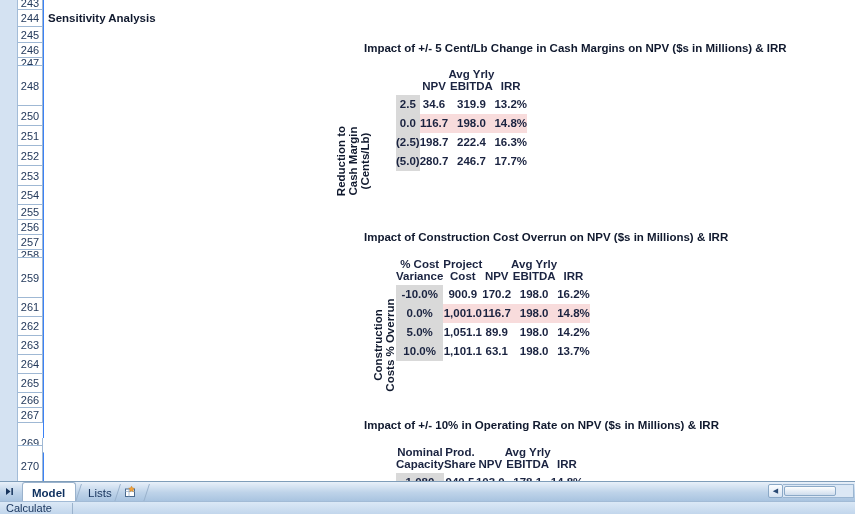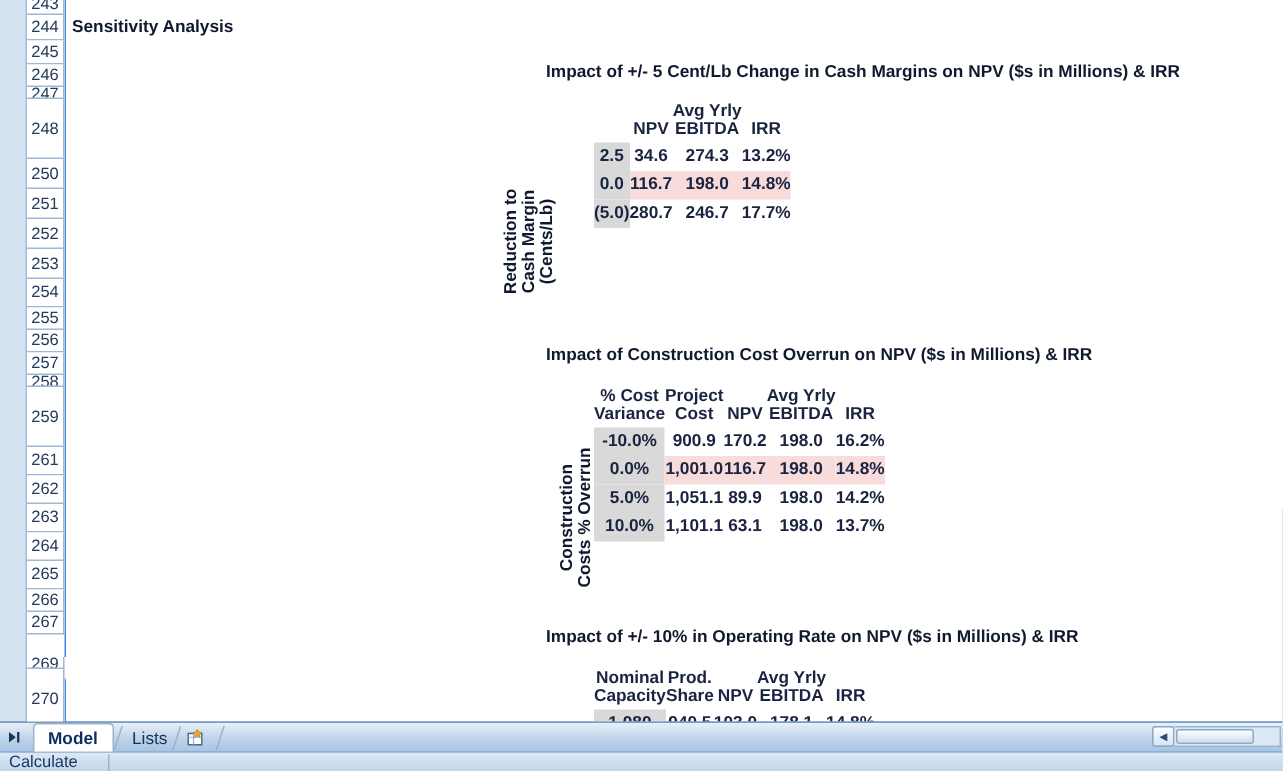--- a/index.html
+++ b/index.html
@@ -325,28 +325,34 @@
               <th style="width: 56px;">
                 <span class="hdr2">&nbsp;</span>
                 <span class="hdr2">IRR</span>
               </th>
             </tr>
           </thead>
         <tbody>
             <tr>
               <td class="stub">2.5</td>
               <td>34.6</td>
-              <td>274.3</td>
+              <td>319.9</td>
               <td>13.2%</td>
             </tr>
             <tr class="hl">
               <td class="stub">0.0</td>
               <td>116.7</td>
               <td>198.0</td>
               <td>14.8%</td>
+            </tr>
+            <tr>
+              <td class="stub">(2.5)</td>
+              <td>198.7</td>
+              <td>222.4</td>
+              <td>16.3%</td>
             </tr>
             <tr>
               <td class="stub">(5.0)</td>
               <td>280.7</td>
               <td>246.7</td>
               <td>17.7%</td>
             </tr>
           </tbody>
       </table>
     </div>

